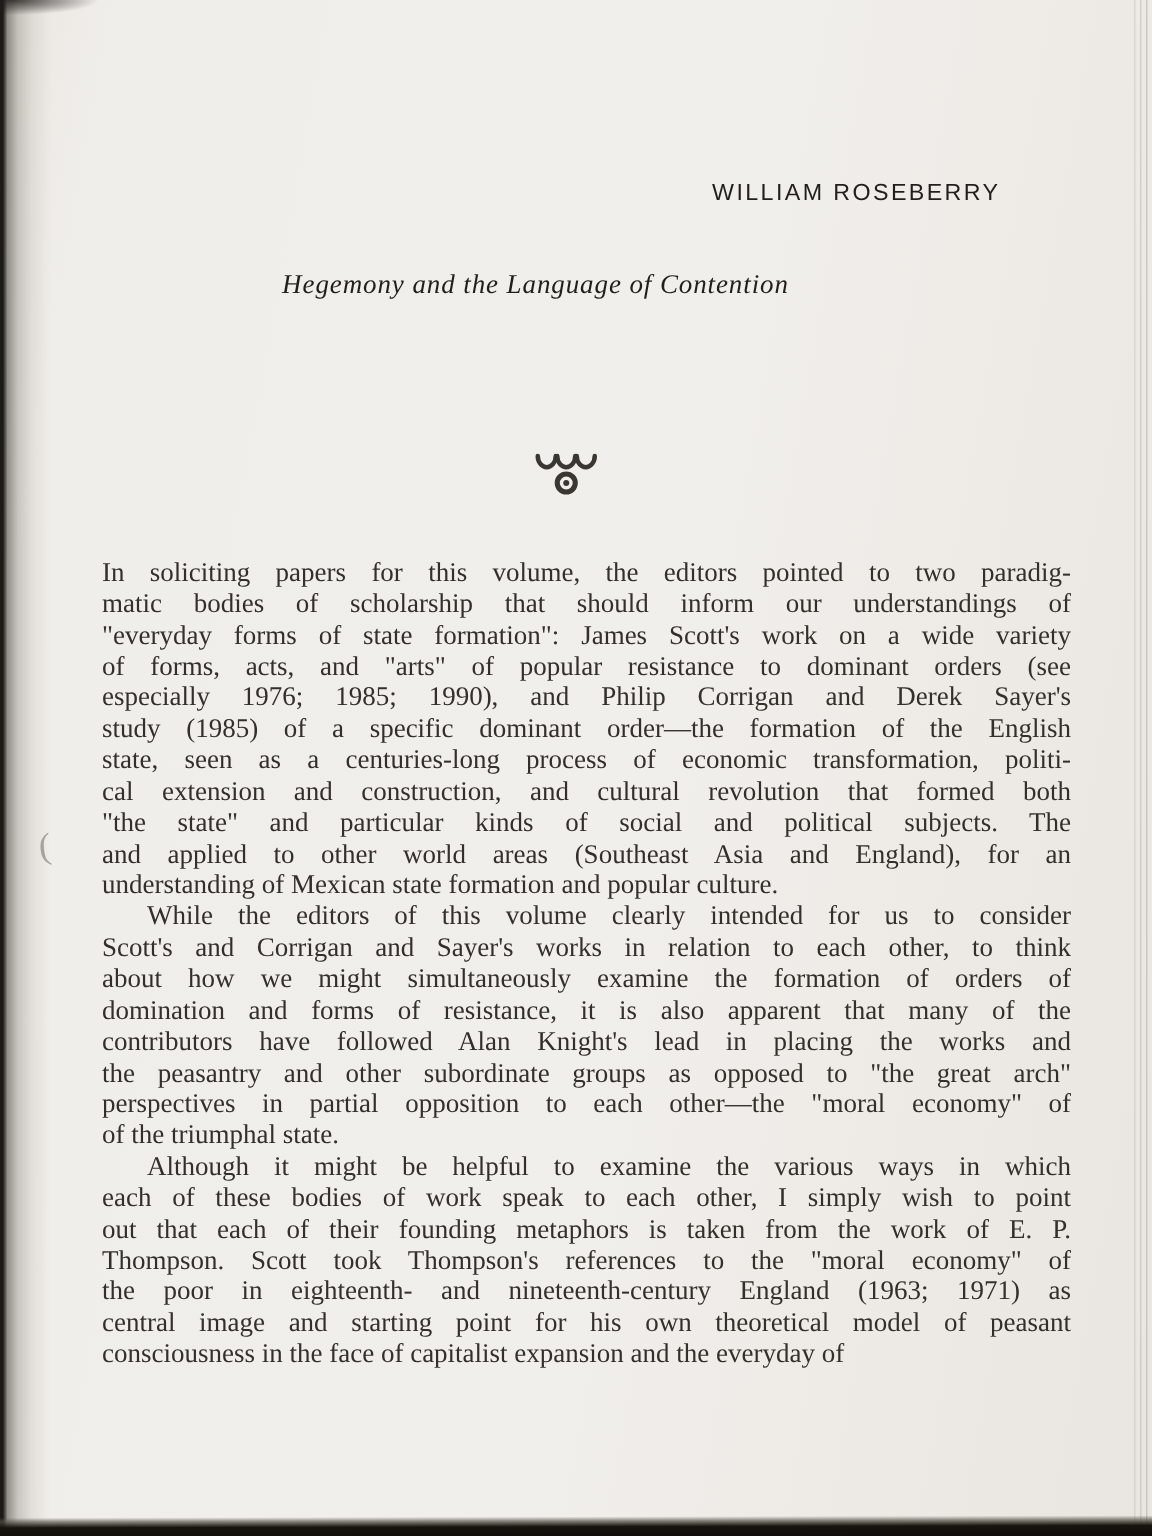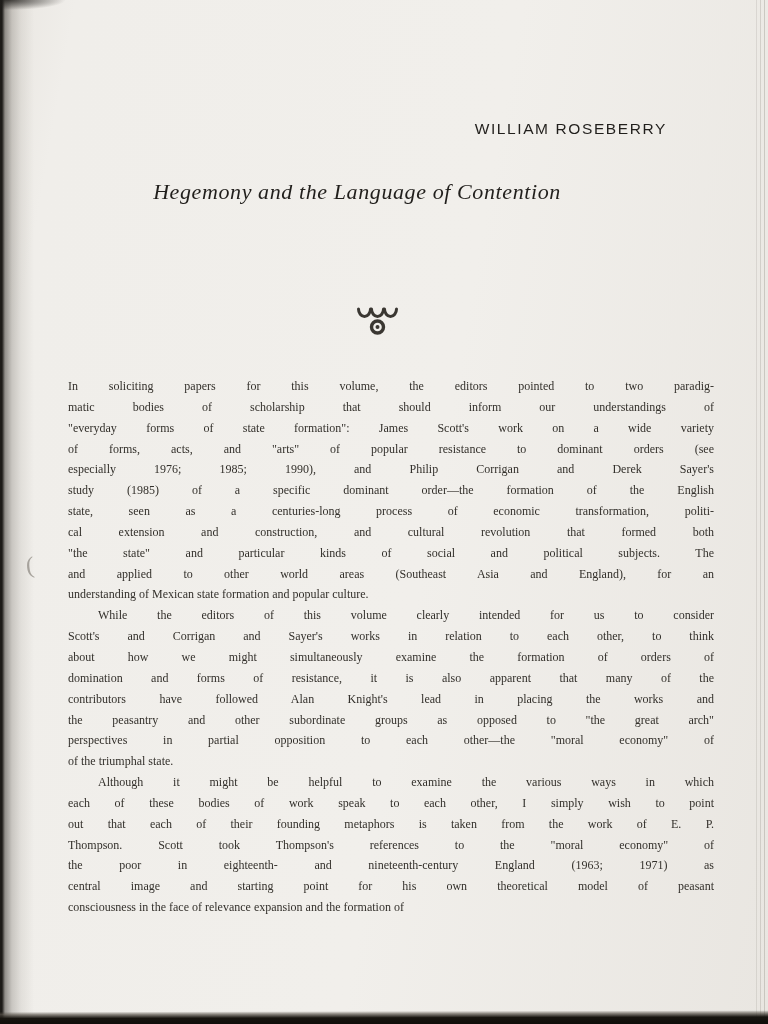--- a/index.html
+++ b/index.html
@@ -56,30 +56,30 @@
   .author {
     margin-top: 120px; width: 646px; margin-left: 68px;
     text-align: right; transform: translateX(-47px);
     font-family: "Liberation Sans", sans-serif;
     font-size: 15.5px; letter-spacing: 1.6px; color: var(--heading_ink, #211f1c);
   }
   .title {
     margin: 41px 0 0 68px; width: 646px; font-weight: normal;
     text-align: center; transform: translateX(-34px);
     font-family: "Liberation Serif", serif; font-style: italic;
-    font-size: 22px; letter-spacing: 0.6px; color: var(--heading_ink, #211f1c);
+    font-size: 18px; letter-spacing: 0.6px; color: var(--heading_ink, #211f1c);
   }
   .ornament {
     margin: 100px 0 0 68px; width: 646px; height: 32px;
     display: flex; justify-content: center; align-items: flex-start;
     transform: translateX(-14px);
   }
   .body-text {
     margin: 39px 0 0 68px; width: 646px;
-    font-size: 12px; line-height: 20.85px; color: var(--ink, #33302b);
+    font-size: 18px; line-height: 20.85px; color: var(--ink, #33302b);
   }
   .line {
     text-align: justify; text-align-last: justify; text-justify: inter-word;
     white-space: normal; height: 20.85px; overflow: visible;
   }
   .line.last { text-align-last: left; }
   .line.indent { text-indent: 30px; }
 </style>
 </head>
 <body>
@@ -122,21 +122,21 @@
         <div class="line">contributors have followed Alan Knight's lead in placing the works and</div>
         <div class="line">the peasantry and other subordinate groups as opposed to "the great arch"</div>
         <div class="line">perspectives in partial opposition to each other—the "moral economy" of</div>
         <div class="line last">of the triumphal state.</div>
         <div class="line indent">Although it might be helpful to examine the various ways in which</div>
         <div class="line">each of these bodies of work speak to each other, I simply wish to point</div>
         <div class="line">out that each of their founding metaphors is taken from the work of E. P.</div>
         <div class="line">Thompson. Scott took Thompson's references to the "moral economy" of</div>
         <div class="line">the poor in eighteenth- and nineteenth-century England (1963; 1971) as</div>
         <div class="line">central image and starting point for his own theoretical model of peasant</div>
-        <div class="line last">consciousness in the face of relevance expansion and the formation of</div>
+        <div class="line last">consciousness in the face of capitalist expansion and the everyday of</div>
       </div>
   </div>
 
   <div class="stray-mark">(</div>
 
   <div class="gutter-shadow"></div>
   <div class="corner-smudge"></div>
   <div class="edge-line a"></div>
   <div class="edge-line b"></div>
   <div class="edge-line c"></div>

